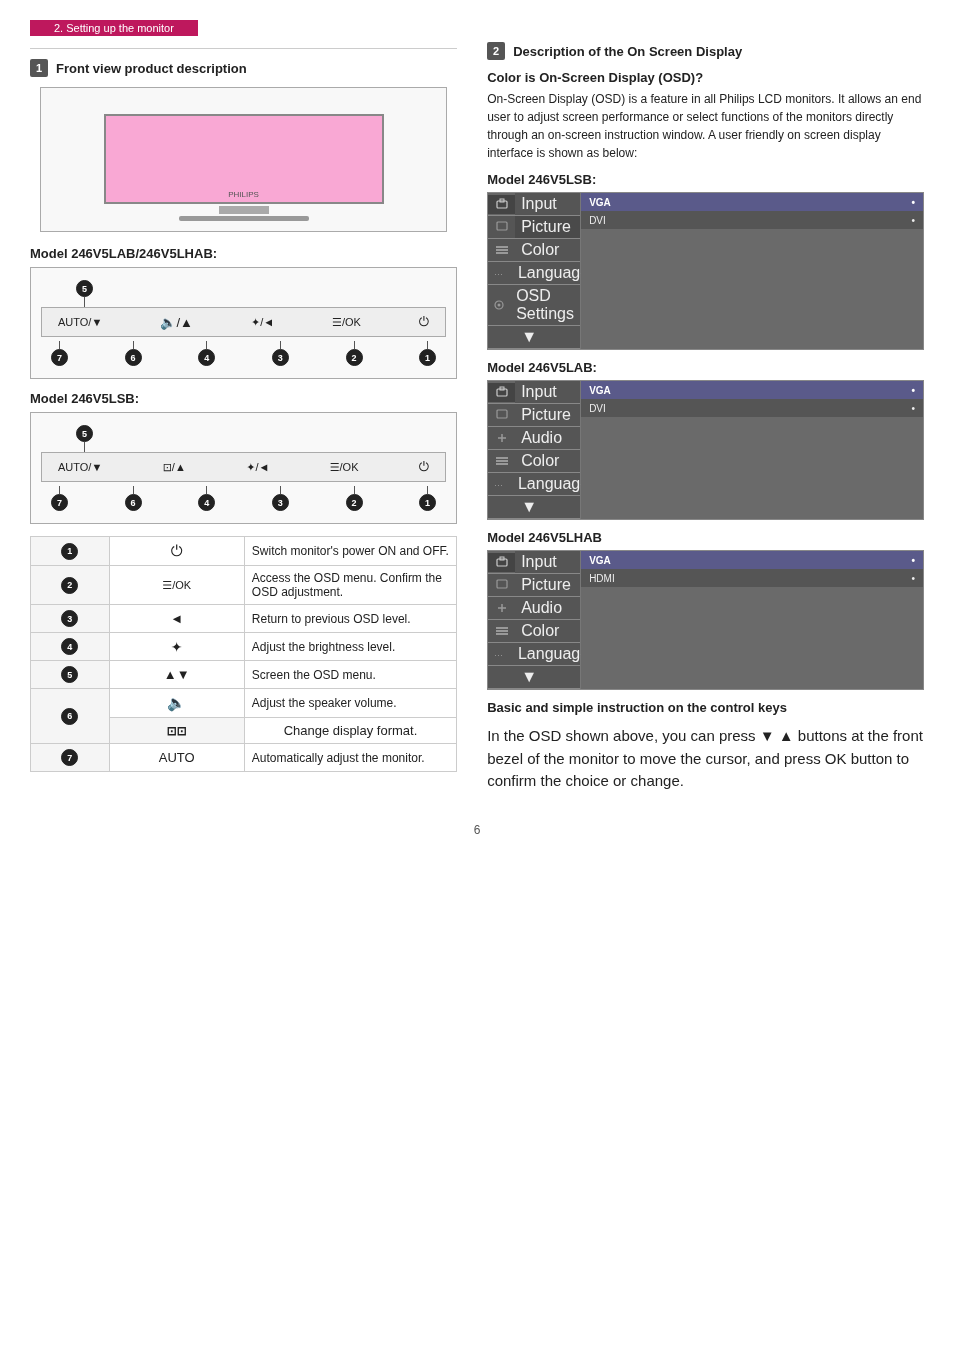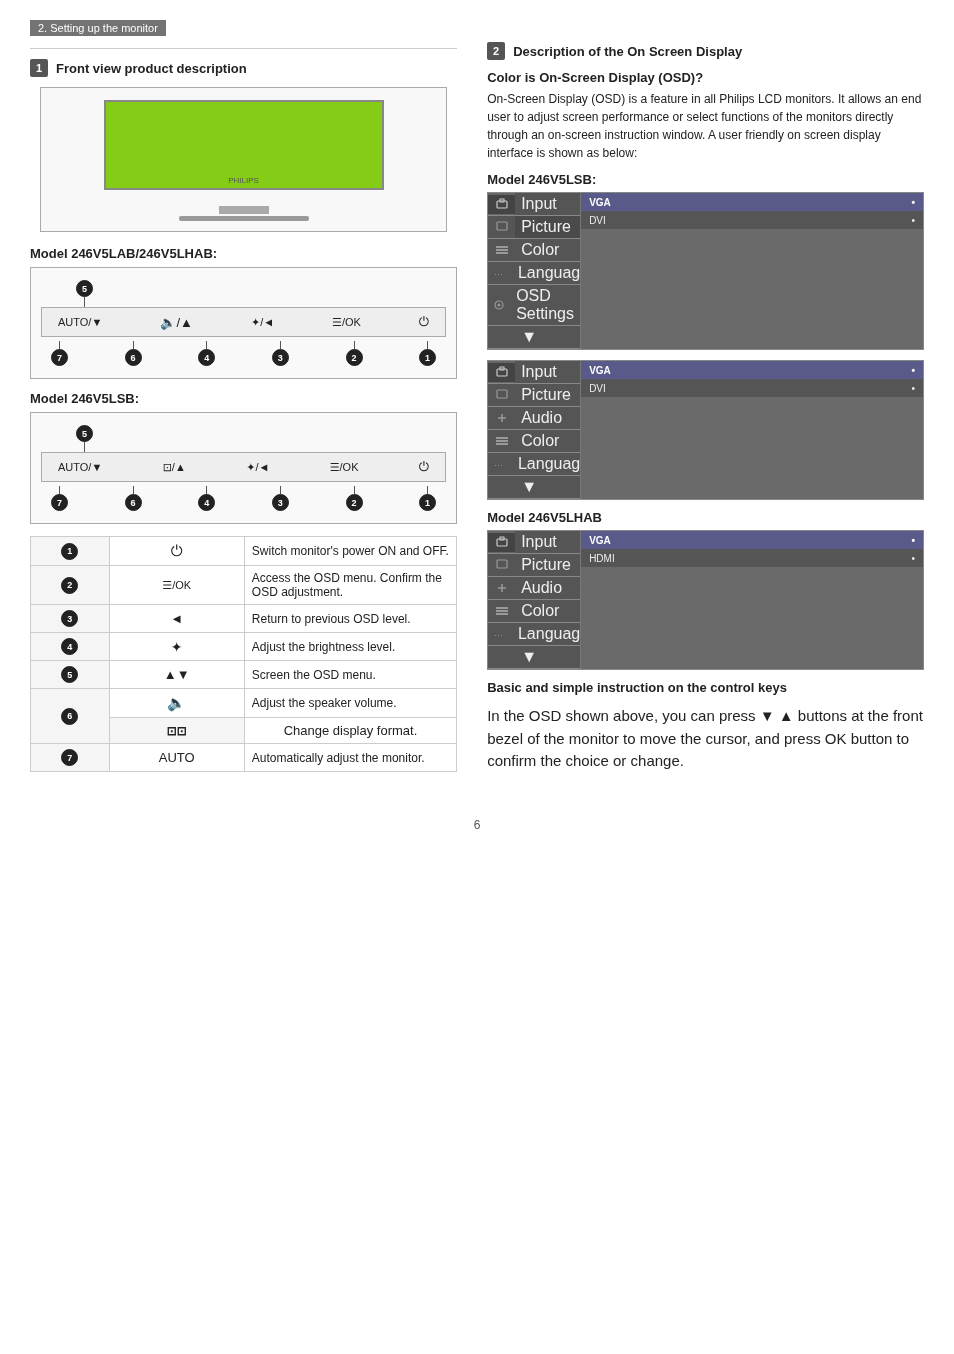--- a/index.html
+++ b/index.html
@@ -18,24 +18,24 @@
     }
     .left-col {
       width: 460px;
       padding-right: 20px;
     }
     .right-col {
       width: 460px;
       padding-left: 10px;
     }
     .section-banner {
-      background: #737373;
+      background: #be185d;
       color: #fff;
       font-size: 11px;
-      padding: 2px 8px;
+      padding: 2px 24px;
       margin-bottom: 8px;
       display: inline-block;
     }
     h2.main-title {
       font-size: 22px;
       font-weight: bold;
       border-bottom: 2px solid #ccc;
       padding-bottom: 6px;
       margin-bottom: 14px;
       color: #222;
@@ -69,23 +69,23 @@
       flex-direction: column;
       align-items: center;
       padding: 10px;
       height: 145px;
       justify-content: flex-end;
     }
     .monitor-screen {
       width: 280px;
       height: 90px;
       border: 2px solid #888;
-      background: #84cc16;
+      background: #f9a8d4;
       position: relative;
-      margin-bottom: 16px;
+      margin-bottom: 2px;
     }
     .model-label {
       font-weight: bold;
       font-size: 13px;
       margin: 10px 0 6px 0;
     }
     .button-diagram {
       border: 1px solid #aaa;
       margin: 0 0 12px 0;
       padding: 12px 10px;
@@ -485,20 +485,21 @@
           </div>
           <div style="flex:1;background:#6a6a6a;"></div>
           <div style="flex:1;background:#6a6a6a;height:10px;"></div>
           <div style="flex:1;background:#6a6a6a;height:10px;"></div>
           <div style="flex:1;background:#6a6a6a;height:10px;"></div>
           <div style="flex:1;background:#6a6a6a;height:10px;"></div>
         </div>
       </div>
     </div>
 
+    <div class="osd-model-label">Model 246V5LAB:</div>
     <div class="osd-screen">
       <div style="display:flex;">
         <div style="width:93px;background:#555;border-right:1px solid #777;">
           <div class="osd-menu-item" style="background:#666;">
             <div class="osd-icon-cell" style="background:#444;">
               <svg width="14" height="14" viewBox="0 0 14 14">
                   <rect x="2" y="4" width="10" height="7" rx="1" fill="none" stroke="#ccc" stroke-width="1.2"></rect>
                   <rect x="5" y="2" width="4" height="3" fill="none" stroke="#ccc" stroke-width="1"></rect>
                 </svg>
             </div>

